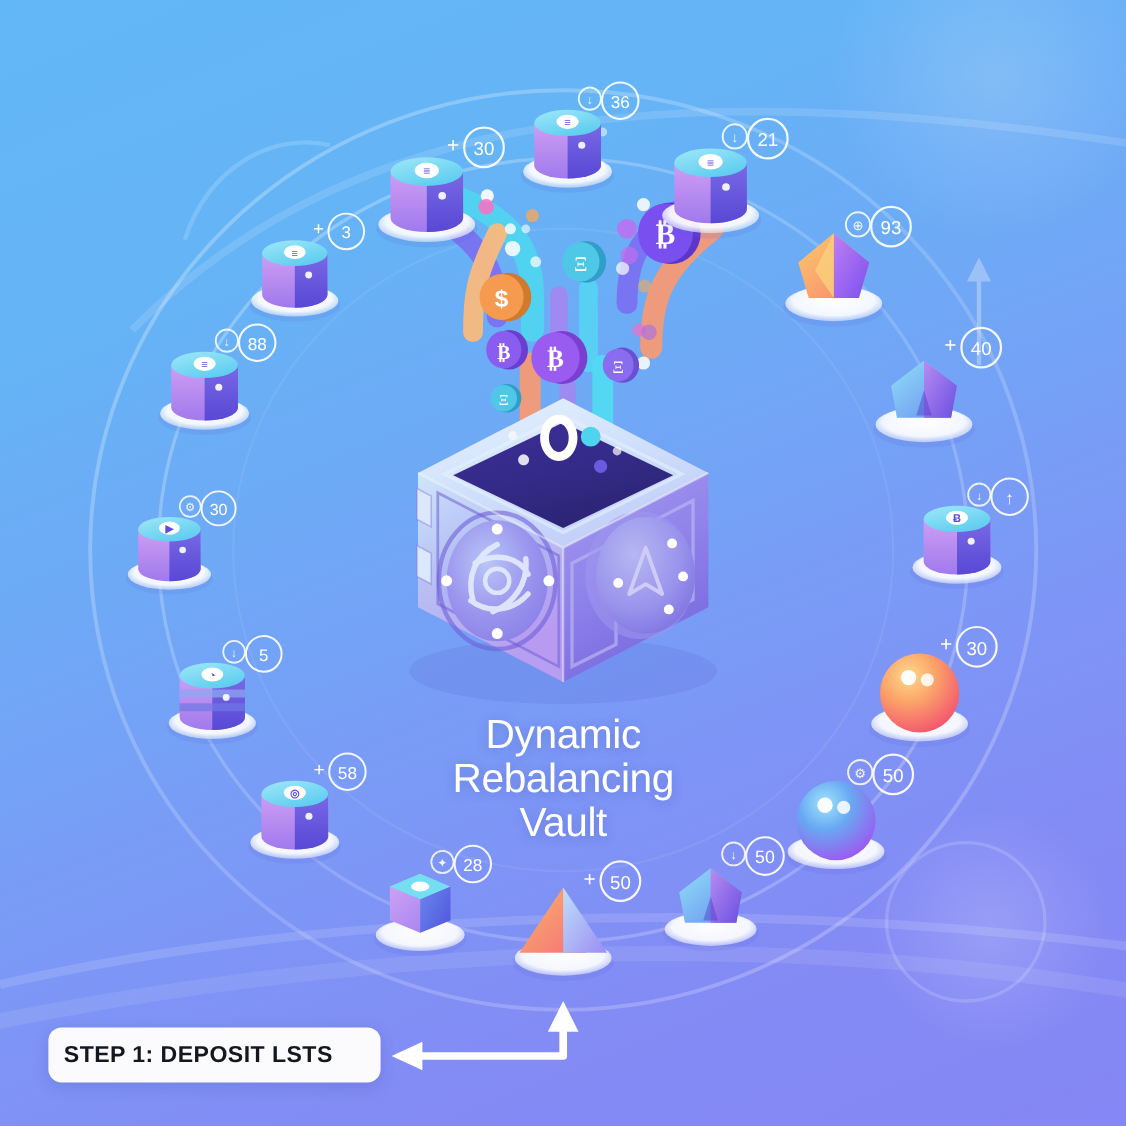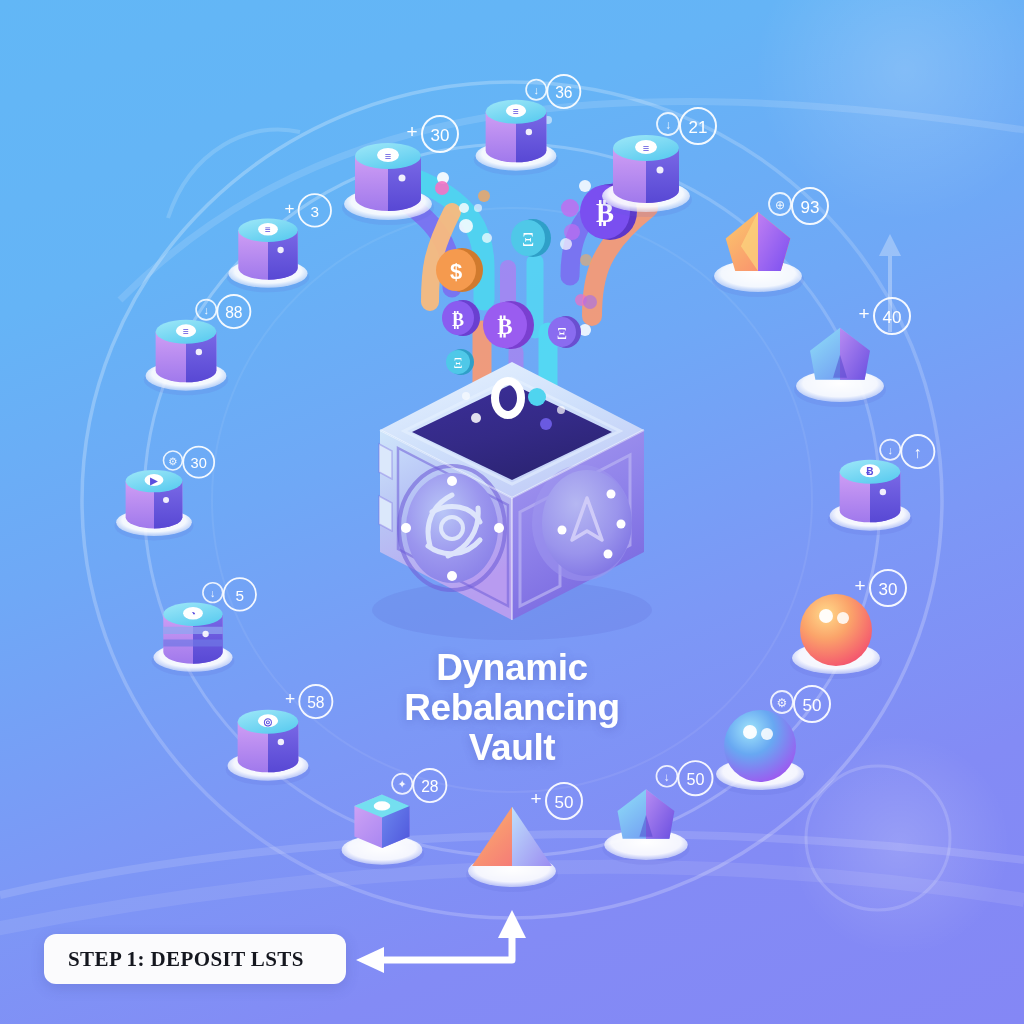--- a/index.html
+++ b/index.html
@@ -13,37 +13,37 @@
     background:linear-gradient(158deg,#62b7f6 0%,#65b4f6 22%,#6fa8f6 42%,#7c98f6 62%,#838bf5 80%,#8487f5 100%);
   }
   #bgsvg, #scenesvg { position:absolute; inset:0; width:1024px; height:1024px; }
   #scenesvg { pointer-events:none; }
 
   
   .title {
     position:absolute; left:0; right:0; top:648px;
     text-align:center;
     color:#ffffff;
-    font-size:37px; font-weight:bold; line-height:40px;
+    font-size:37px; font-weight:normal; line-height:40px;
     letter-spacing:-0.4px;
     text-shadow:0 2px 10px rgba(60,70,170,.30);
     white-space:pre-line;
   }
 
   
   .step-pill {
     position:absolute; left:44px; top:934px;
     width:302px; height:50px;
     background:#fbfbfd; border-radius:12px;
     display:flex; align-items:center;
     box-shadow:0 4px 14px rgba(50,55,140,.18);
   }
   .step-pill span {
-    padding-left:24px;
-    color:#15171f; font-size:21px; font-weight:bold; letter-spacing:.4px;font-family:Liberation Serif, serif;
+    padding-left:14px;
+    color:#15171f; font-size:21px; font-weight:bold; letter-spacing:.4px;
   }
 </style>
 </head>
 <body>
 
 <div id="stage">
 
   <svg id="bgsvg" viewBox="0 0 1024 1024">
     <defs>
       <radialGradient id="glowRG" cx="50%" cy="50%" r="50%">

